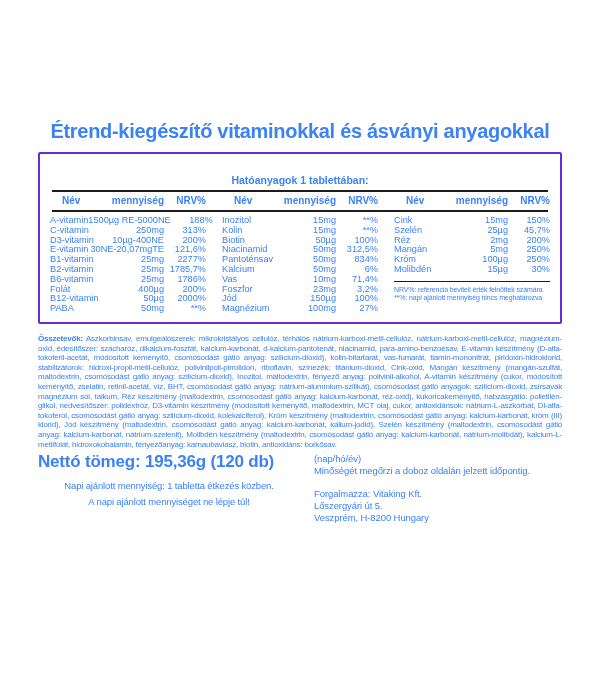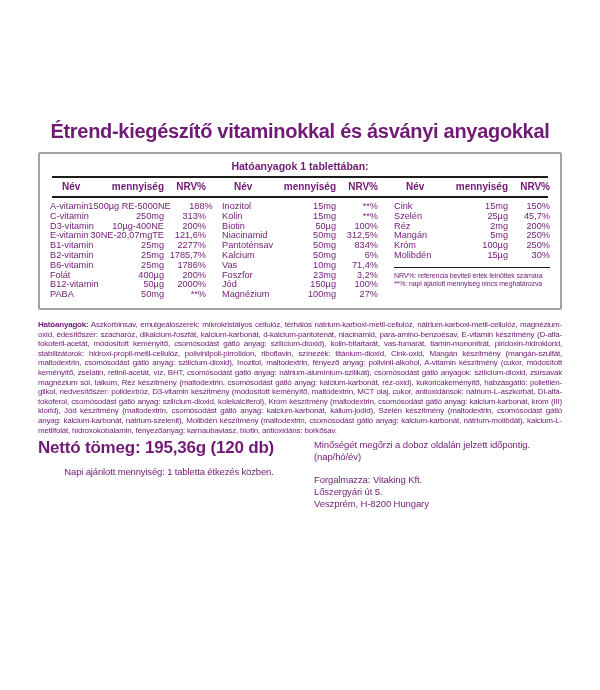--- a/index.html
+++ b/index.html
@@ -1,31 +1,31 @@
 <!DOCTYPE html>
 <html><head>
 <meta charset="utf-8">
 <style>
   html, body { margin: 0; padding: 0; background: #ffffff; }
   .page {
     width: 600px; height: 690px; position: relative;
     font-family: "Liberation Sans", sans-serif;
-    color: #701a75; background: #ffffff; overflow: hidden;
+    color: #3b82f6; background: #ffffff; overflow: hidden;
   }
   .content { padding: 120px 38px 0 38px; }
 
   .main-title {
     font-size: 20px; font-weight: bold; text-align: center;
     letter-spacing: -0.3px; margin: 0 0 9px 0; white-space: nowrap;
   }
 
   
   .table-box {
-    border: 2px solid #a3a3a3; border-radius: 2px;
-    padding: 3px 10px 8px 10px;
+    border: 2px solid #6d28d9; border-radius: 2px;
+    padding: 17px 10px 8px 10px;
   }
   .table-title {
     text-align: center; font-weight: bold; font-size: 10.5px;
     padding: 3px 0 4px 0;
   }
   hr.thick { border: none; border-top: 2px solid #1c1c1c; margin: 0 2px; }
 
   .cols { display: flex; gap: 16px; }
   .group { flex: 1 1 0; min-width: 0; }
 
@@ -243,33 +243,34 @@
             </div>
           <div class="footnote-block">
             <div>NRV%: referencia beviteli érték felnőttek számára</div>
             <div>**%: napi ajánlott mennyiség nincs meghatározva</div>
           </div>
         </div>
       </div>
     </div>
 
     <p class="ingredients">
-      <span class="lead">Hatóanyagok:</span>
+      <span class="lead">Összetevők:</span>
       <span>Aszkorbinsav, emulgeálószerek: mikrokristályos cellulóz, térhálós nátrium-karboxi-metil-cellulóz, nátrium-karboxi-metil-cellulóz, magnézium-oxid, édesítőszer: szacharóz, dikalcium-foszfát, kalcium-karbonát, d-kalcium-pantotenát, niacinamid, para-amino-benzoésav, E-vitamin készítmény (D-alfa-tokoferil-acetát, módosított keményítő, csomósodást gátló anyag: szilícium-dioxid), kolin-bitartarát, vas-fumarát, tiamin-mononitrát, piridoxin-hidroklorid, stabilizátorok: hidroxi-propil-metil-cellulóz, polivinilpoli-pirrolidon, riboflavin, színezék: titánium-dioxid, Cink-oxid, Mangán készítmény (mangán-szulfát, maltodextrin, csomósodást gátló anyag: szilícium-dioxid), Inozitol, maltodextrin, fényező anyag: polivinil-alkohol, A-vitamin készítmény (cukor, módosított keményítő, zselatin, retinil-acetát, víz, BHT, csomósodást gátló anyag: nátrium-alumínium-szilikát), csomósodást gátló anyagok: szilícium-dioxid, zsírsavak magnézium sói, talkum, Réz készítmény (maltodextrin, csomósodást gátló anyag: kalcium-karbonát, réz-oxid), kukoricakeményítő, habzásgátló: polietilén-glikol, nedvesítőszer: polidextróz, D3-vitamin készítmény (módosított keményítő, maltodextrin, MCT olaj, cukor, antioxidánsok: nátrium-L-aszkorbát, Dl-alfa-tokoferol, csomósodást gátló anyag: szilícium-dioxid, kolekalciferol), Króm készítmény (maltodextrin, csomósodást gátló anyag: kalcium-karbonát, króm (III) klorid), Jód készítmény (maltodextrin, csomósodást gátló anyag: kalcium-karbonát, kálium-jodid), Szelén készítmény (maltodextrin, csomósodást gátló anyag: kalcium-karbonát, nátrium-szelenit), Molibdén készítmény (maltodextrin, csomósodást gátló anyag: kalcium-karbonát, nátrium-molibdát), kalcium-L-metilfolát, hidroxokobalamin, fényezőanyag: karnaubaviasz, biotin, antioxidáns: borkősav.</span>
     </p>
 
     <div class="bottom">
       <div class="bottom-left">
         <h2 class="net-weight">Nettó tömeg: 195,36g (120 db)</h2>
         <div class="usage-line">Napi ajánlott mennyiség: 1 tabletta étkezés közben.</div>
+        <div class="usage-line second">A napi ajánlott mennyiséget ne lépje túl!</div>
       </div>
       <div class="bottom-right">
         <div class="info-block">
+          <div>(nap/hó/év)</div>
           <div>Minőségét megőrzi a doboz oldalán jelzett időpontig.</div>
-          <div>(nap/hó/év)</div>
         </div>
         <div class="info-block">
           <div>Forgalmazza: Vitaking Kft.</div>
           <div>Lőszergyári út 5.</div>
           <div>Veszprém, H-8200 Hungary</div>
         </div>
       </div>
     </div>
 
   </div>

